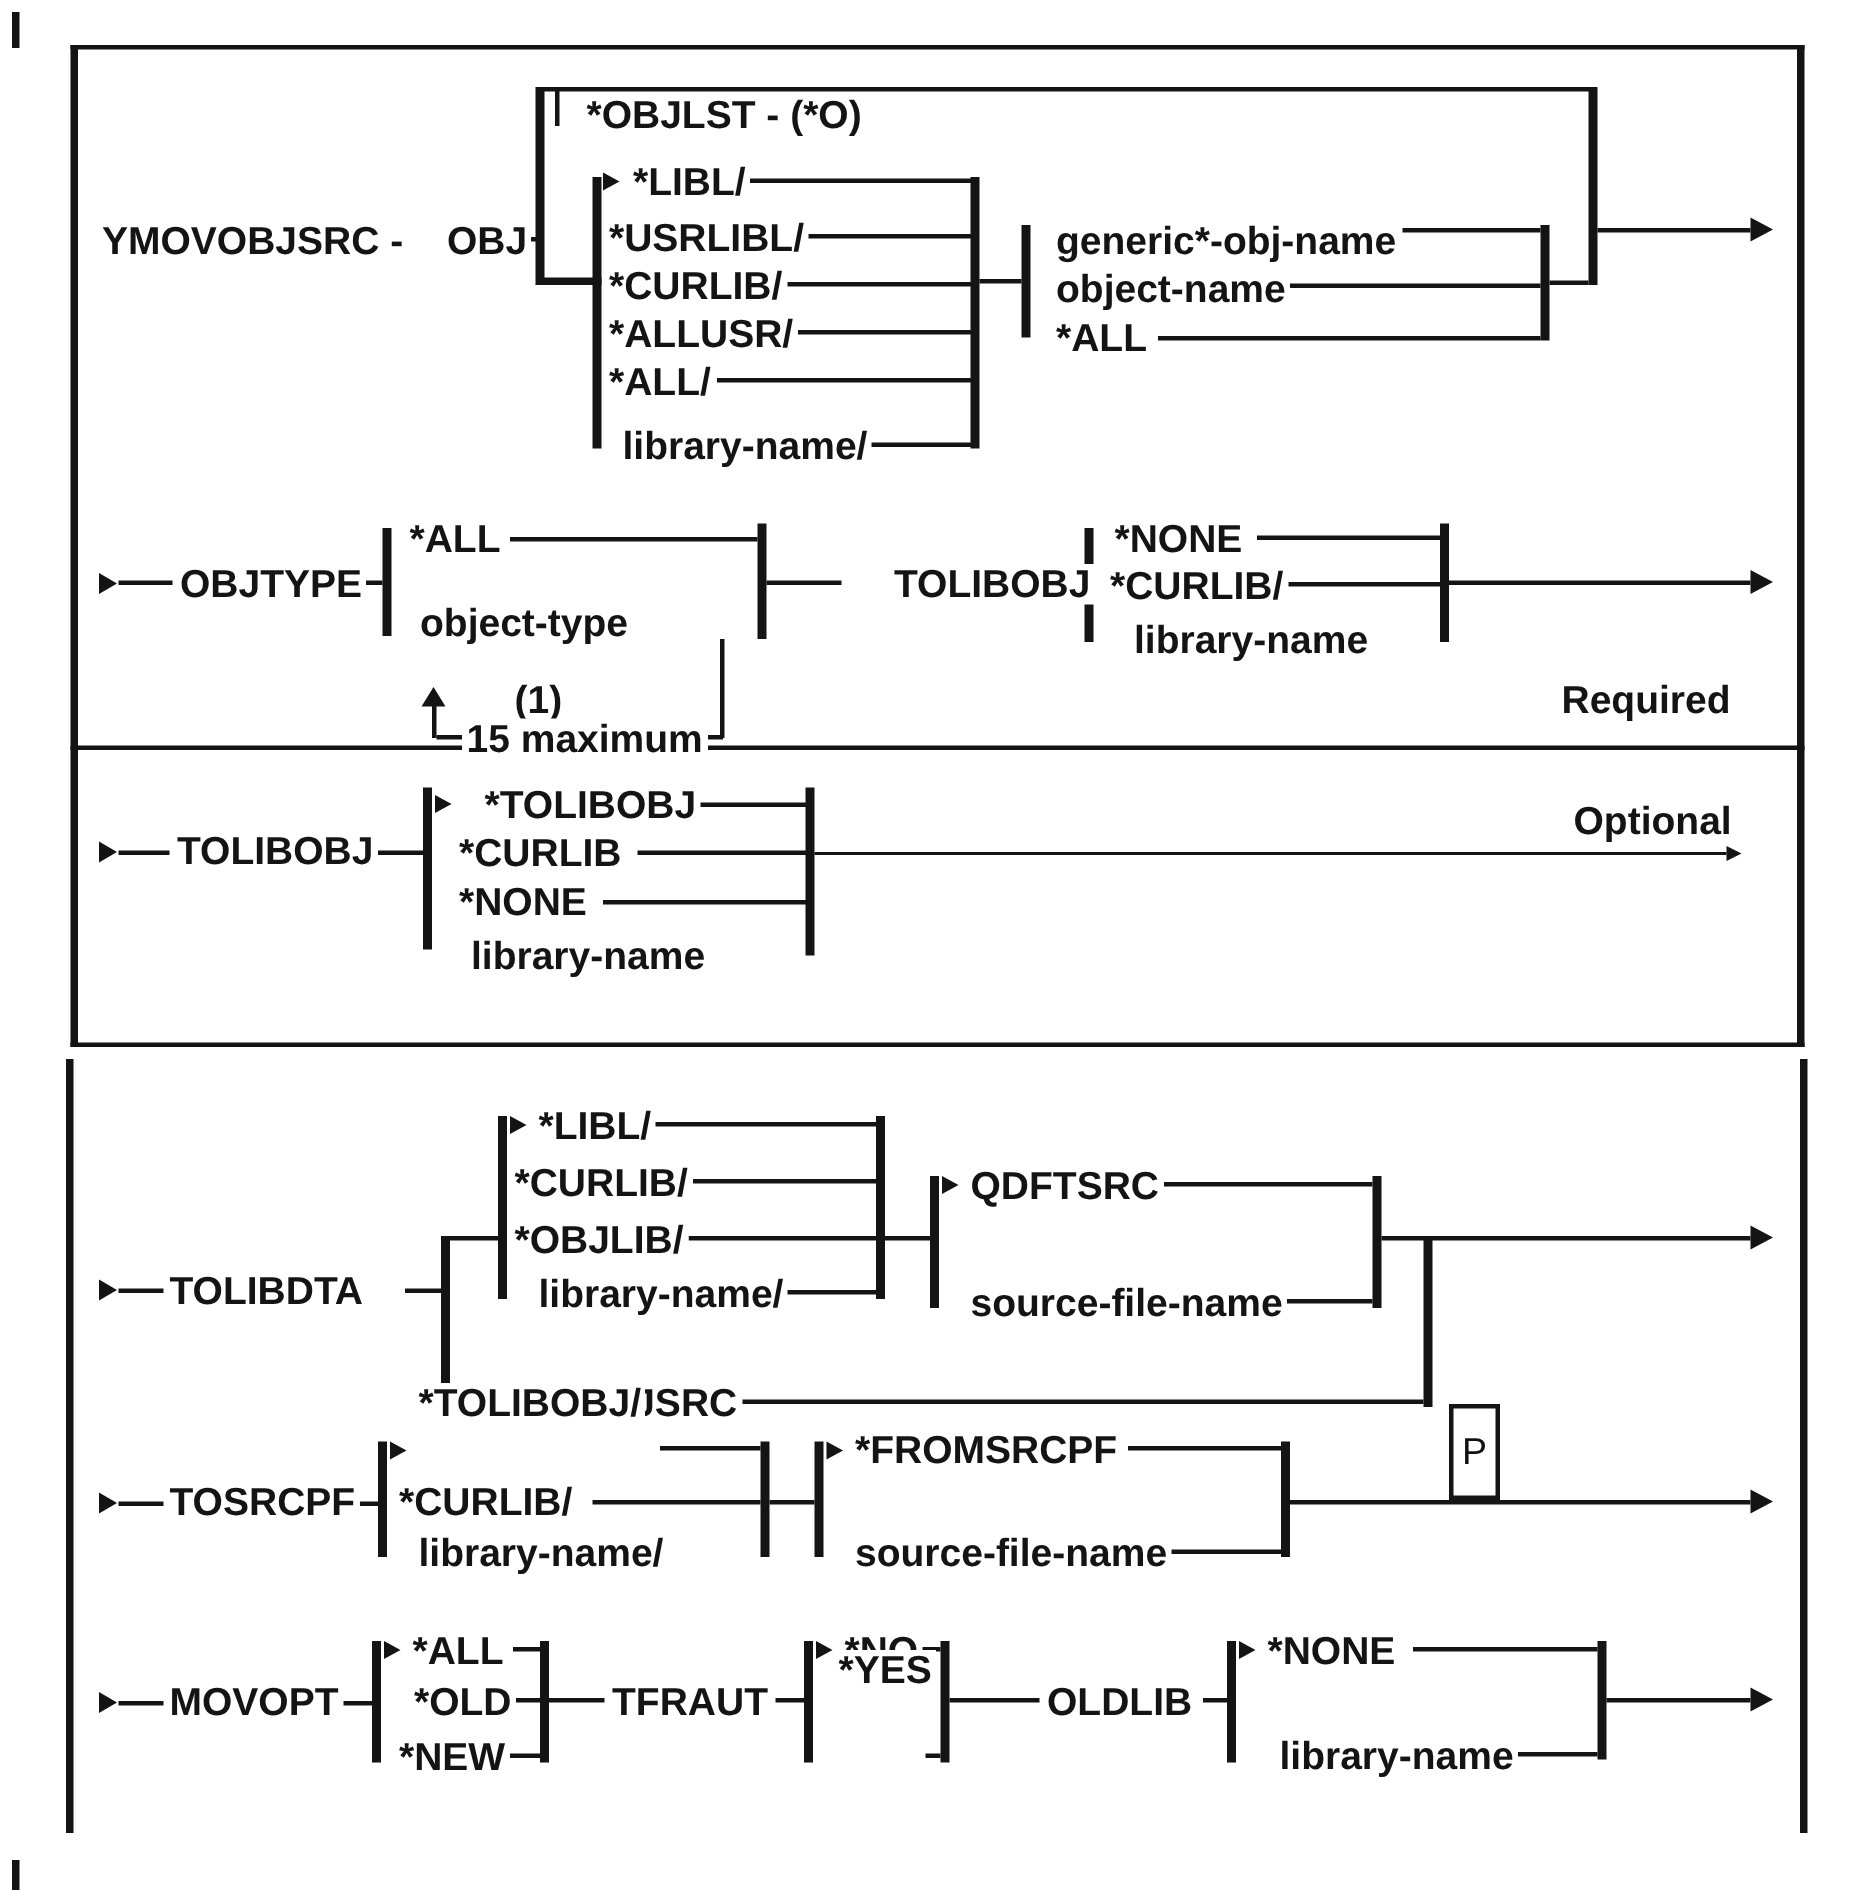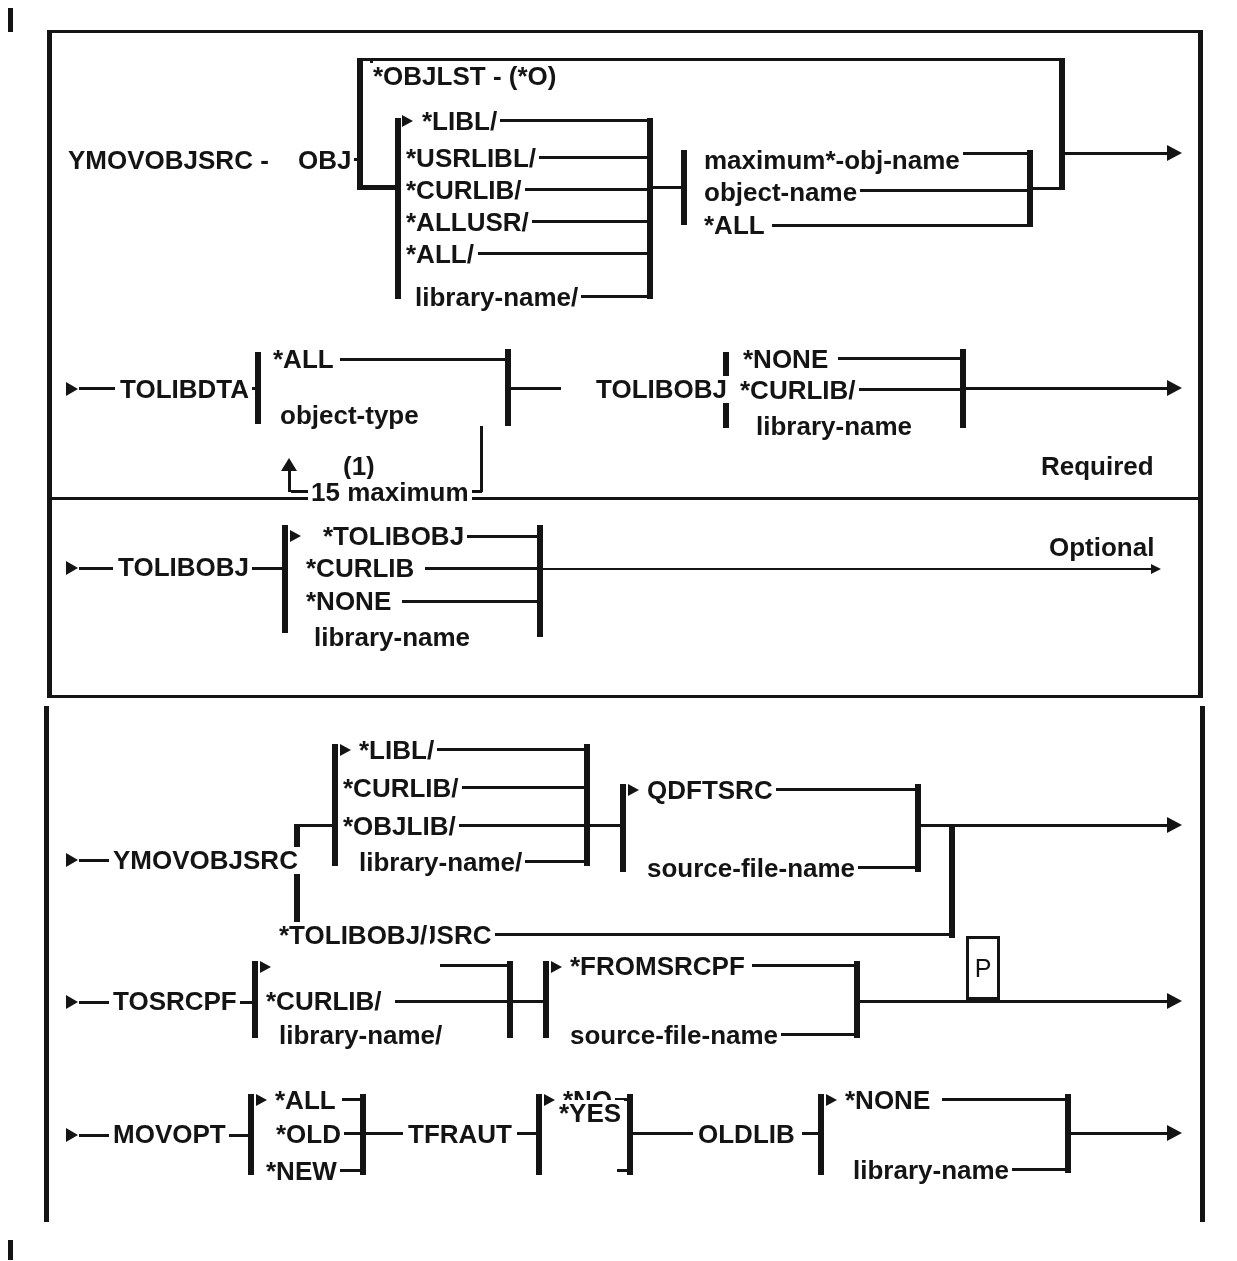--- a/index.html
+++ b/index.html
@@ -59,28 +59,28 @@
   <i class="h" style="left:935px;top:152px;width:92px"></i>
   <i class="h" style="left:860px;top:189px;width:167px"></i>
   <i class="h" style="left:772px;top:224px;width:255px"></i>
   <i class="vk" style="left:1027px;top:150px;height:77px"></i>
   <i class="h" style="left:1033px;top:187px;width:26px"></i>
   <i class="h" style="left:1065px;top:152px;width:102px"></i>
   <i class="ah" style="left:1167px;top:145px"></i>
   <i class="def" style="left:402px;top:115px"></i>
   <b class="lbl" style="left:65px;top:147px">YMOVOBJSRC -</b>
   <b class="lbl" style="left:295px;top:147px">OBJ</b>
-  <b class="lbl" style="left:370px;top:63px">*OBJLST - (*O)</b>
+  <b class="lbl" style="left:388px;top:63px">*OBJLST - (*O)</b>
   <b class="lbl" style="left:419px;top:108px">*LIBL/</b>
   <b class="lbl" style="left:403px;top:145px">*USRLIBL/</b>
   <b class="lbl" style="left:403px;top:177px">*CURLIB/</b>
   <b class="lbl" style="left:403px;top:209px">*ALLUSR/</b>
   <b class="lbl" style="left:403px;top:241px">*ALL/</b>
   <b class="lbl" style="left:412px;top:284px">library-name/</b>
-  <b class="lbl" style="left:701px;top:147px">maximum*-obj-name</b>
+  <b class="lbl" style="left:701px;top:147px">generic*-obj-name</b>
   <b class="lbl" style="left:701px;top:179px">object-name</b>
   <b class="lbl" style="left:701px;top:212px">*ALL</b>
 
   <i class="en" style="left:66px;top:382px"></i>
   <i class="h" style="left:79px;top:387px;width:36px"></i>
   <i class="h" style="left:243px;top:387px;width:12px"></i>
   <i class="vk" style="left:255px;top:352px;height:72px"></i>
   <i class="h" style="left:340px;top:358px;width:165px"></i>
   <i class="vk" style="left:505px;top:349px;height:77px"></i>
   <i class="v" style="left:480px;top:426px;height:66px"></i>
@@ -88,21 +88,21 @@
   <i class="up" style="left:281px;top:458px"></i>
   <i class="v" style="left:288px;top:469px;height:23px"></i>
   <i class="h" style="left:511px;top:387px;width:50px"></i>
   <i class="h" style="left:700px;top:387px;width:23px"></i>
   <i class="vk" style="left:723px;top:352px;height:76px"></i>
   <i class="h" style="left:838px;top:357px;width:122px"></i>
   <i class="h" style="left:855px;top:388px;width:105px"></i>
   <i class="vk" style="left:960px;top:349px;height:79px"></i>
   <i class="h" style="left:966px;top:387px;width:201px"></i>
   <i class="ah" style="left:1167px;top:380px"></i>
-  <b class="lbl" style="left:117px;top:376px">TOLIBDTA</b>
+  <b class="lbl" style="left:117px;top:376px">OBJTYPE</b>
   <b class="lbl" style="left:270px;top:346px">*ALL</b>
   <b class="lbl" style="left:277px;top:402px">object-type</b>
   <b class="lbl" style="left:340px;top:453px">(1)</b>
   <b class="lbl" style="left:308px;top:479px">15 maximum</b>
   <b class="lbl" style="left:593px;top:376px">TOLIBOBJ</b>
   <b class="lbl" style="left:740px;top:346px">*NONE</b>
   <b class="lbl" style="left:737px;top:377px">*CURLIB/</b>
   <b class="lbl" style="left:753px;top:413px">library-name</b>
   <b class="lbl" style="left:1038px;top:453px">Required</b>
 
@@ -140,21 +140,21 @@
   <i class="vk" style="left:620px;top:784px;height:88px"></i>
   <i class="def" style="left:628px;top:784px"></i>
   <i class="h" style="left:770px;top:788px;width:145px"></i>
   <i class="h" style="left:852px;top:866px;width:63px"></i>
   <i class="vk" style="left:915px;top:784px;height:88px"></i>
   <i class="h" style="left:921px;top:824px;width:246px"></i>
   <i class="ah" style="left:1167px;top:817px"></i>
   <i class="vk" style="left:949px;top:824px;height:114px"></i>
   <i class="h" style="left:300px;top:933px;width:70px"></i>
   <i class="h" style="left:495px;top:933px;width:454px"></i>
-  <b class="lbl" style="left:110px;top:847px">YMOVOBJSRC</b>
+  <b class="lbl" style="left:110px;top:847px">TOLIBDTA</b>
   <b class="lbl" style="left:356px;top:737px">*LIBL/</b>
   <b class="lbl" style="left:340px;top:775px">*CURLIB/</b>
   <b class="lbl" style="left:340px;top:813px">*OBJLIB/</b>
   <b class="lbl" style="left:356px;top:849px">library-name/</b>
   <b class="lbl" style="left:370px;top:922px">*OBJSRC</b>
   <b class="lbl" style="left:644px;top:777px">QDFTSRC</b>
   <b class="lbl" style="left:644px;top:855px">source-file-name</b>
 
   <i class="en" style="left:66px;top:995px"></i>
   <i class="h" style="left:79px;top:1001px;width:30px"></i>

